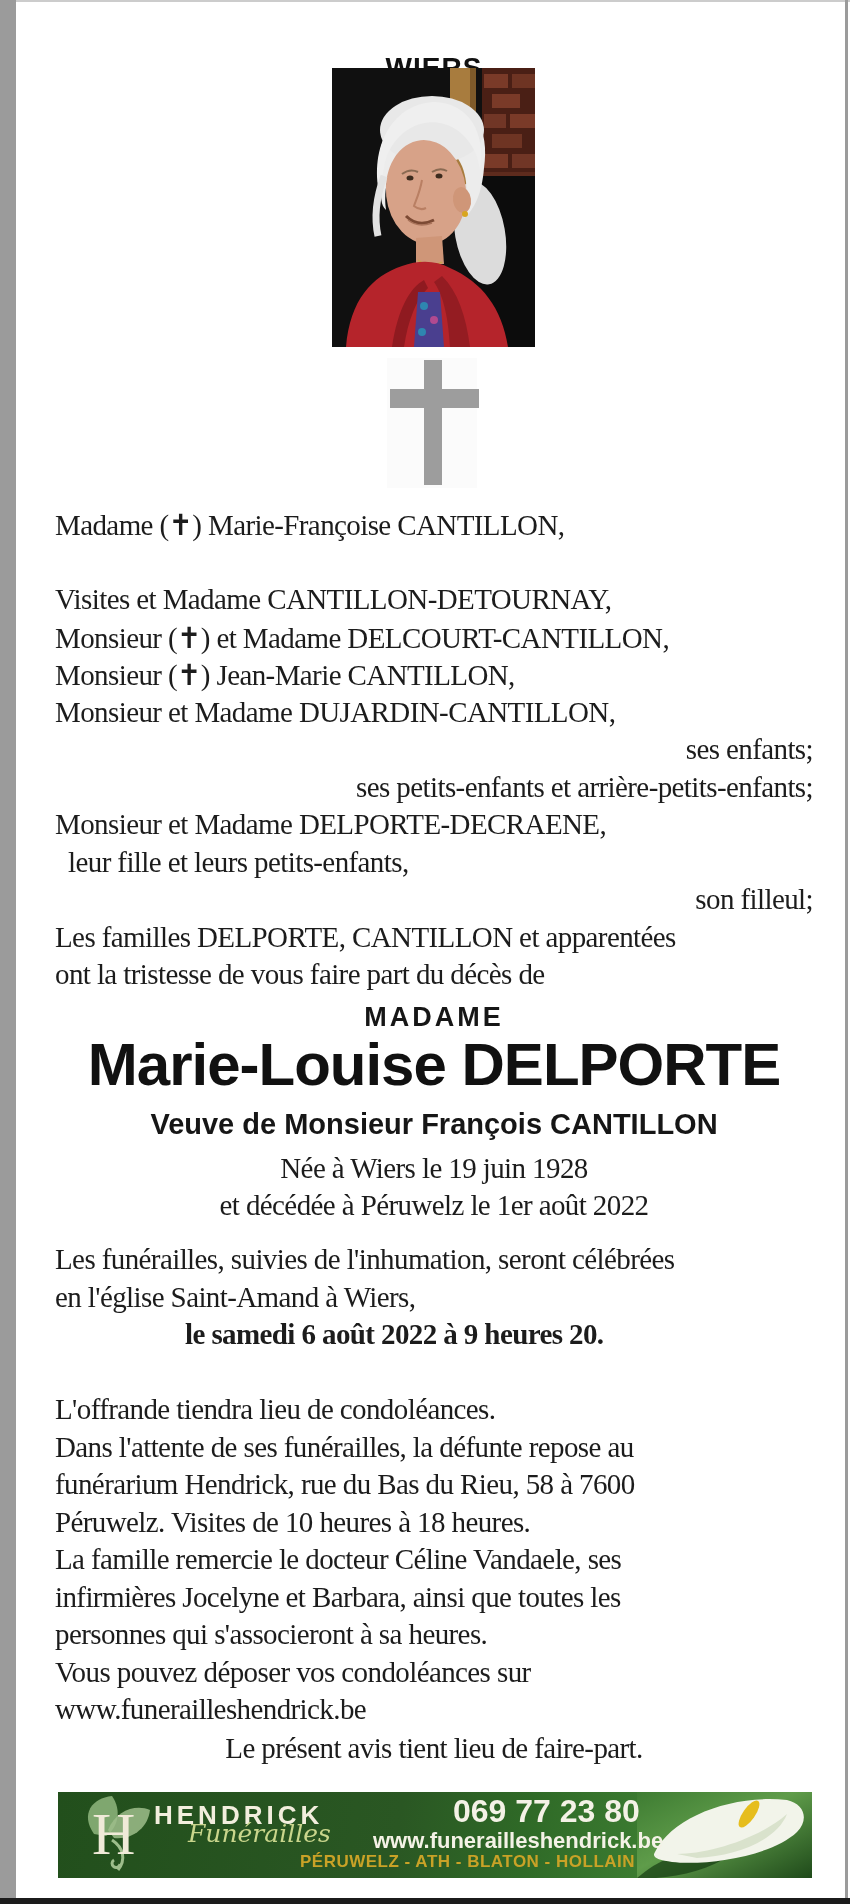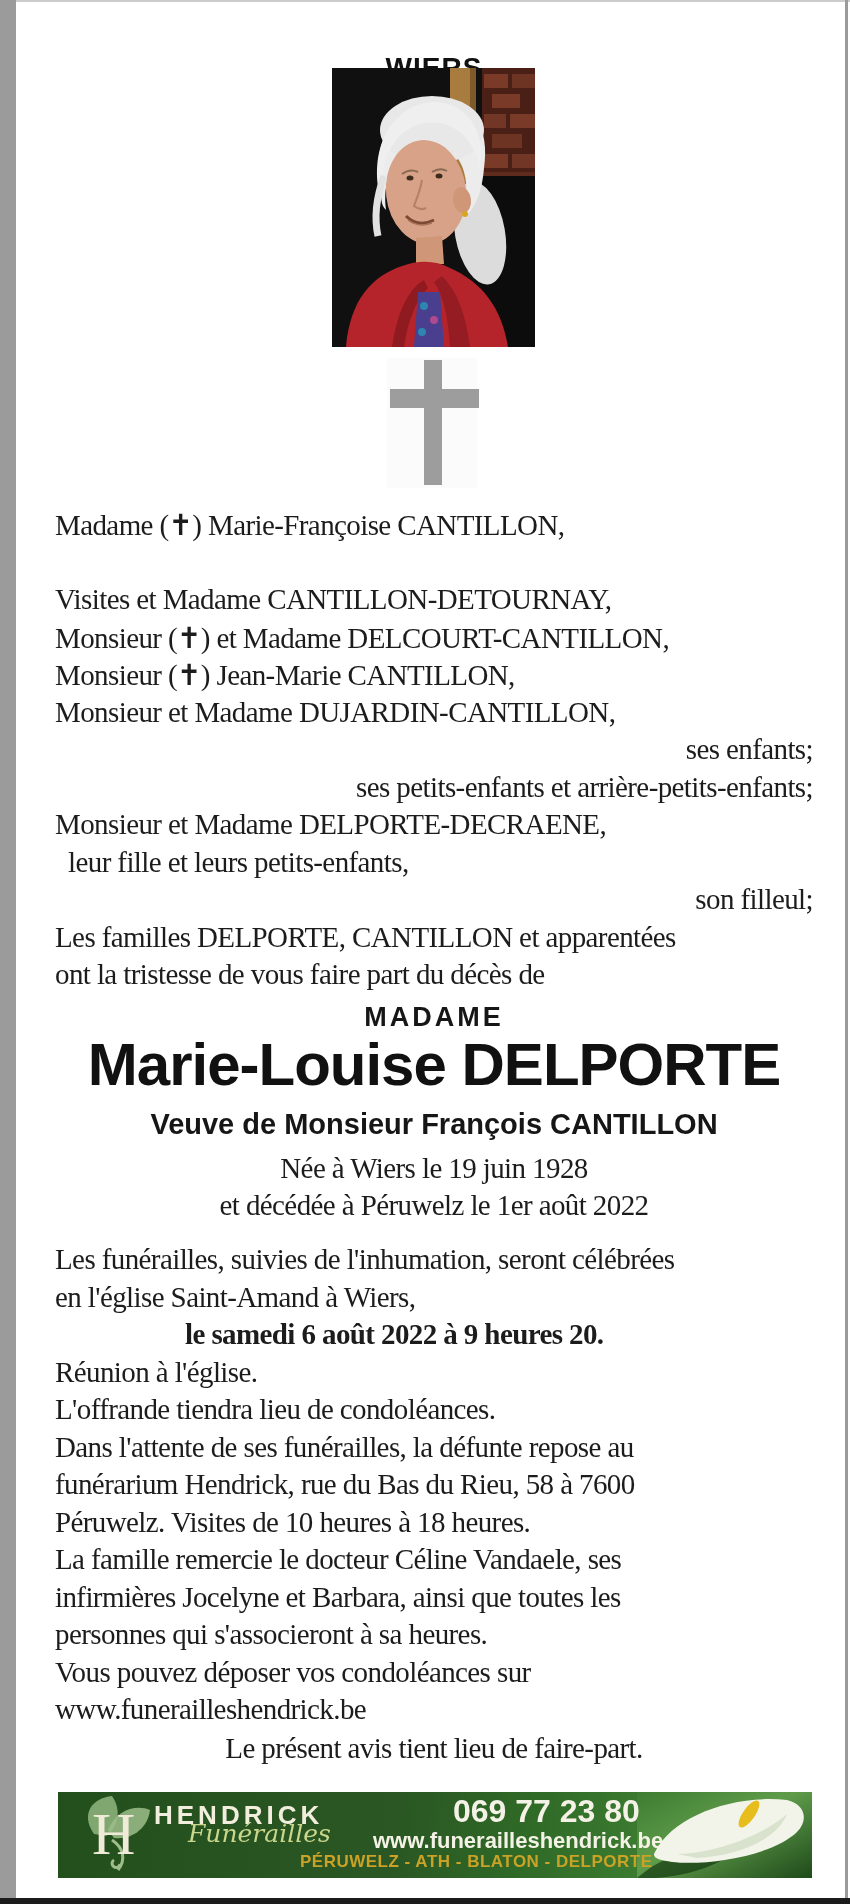--- a/index.html
+++ b/index.html
@@ -131,21 +131,20 @@
 
   <div class="ctr madame">MADAME</div>
   <div class="ctr bigname">Marie-Louise DELPORTE</div>
   <div class="ctr widow">Veuve de Monsieur François CANTILLON</div>
   <div class="ctr born">Née à Wiers le 19 juin 1928</div>
   <div class="ctr died">et décédée à Péruwelz le 1er août 2022</div>
 
   <div class="al" style="top:1243px">Les funérailles, suivies de l'inhumation, seront célébrées</div>
   <div class="al" style="top:1281px">en l'église Saint-Amand à Wiers,</div>
   <div class="al boldline" style="top:1318px">le samedi 6 août 2022 à 9 heures 20.</div>
-  <div class="al" style="top:1356px">Réunion à l'église.</div>
   <div class="al" style="top:1393px">L'offrande tiendra lieu de condoléances.</div>
   <div class="al" style="top:1431px">Dans l'attente de ses funérailles, la défunte repose au</div>
   <div class="al" style="top:1468px">funérarium Hendrick, rue du Bas du Rieu, 58 à 7600</div>
   <div class="al" style="top:1506px">Péruwelz. Visites de 10 heures à 18 heures.</div>
   <div class="al" style="top:1543px">La famille remercie le docteur Céline Vandaele, ses</div>
   <div class="al" style="top:1581px">infirmières Jocelyne et Barbara, ainsi que toutes les</div>
   <div class="al" style="top:1618px">personnes qui s'associeront à sa heures.</div>
   <div class="al" style="top:1656px">Vous pouvez déposer vos condoléances sur</div>
   <div class="al" style="top:1693px">www.funerailleshendrick.be</div>
 
@@ -171,15 +170,15 @@
         <path d="M30,40 C16,20 28,4 48,2 C58,16 54,34 42,42 Z" fill="#8ab079" opacity="0.9"></path>
         <path d="M44,36 C52,16 72,10 86,16 C84,34 68,46 50,44 Z" fill="#9dbd8b" opacity="0.85"></path>
         <path d="M48,46 C60,54 62,66 54,76 M50,66 a4,4 0 1,0 6,4" stroke="#9dbd8b" stroke-width="3" fill="none"></path>
       </svg>
       <div class="hletter">H</div>
     </div>
     <div class="brand">HENDRICK</div>
     <div class="brand-sub">Funérailles</div>
     <div class="phone">069 77 23 80</div>
     <div class="website">www.funerailleshendrick.be</div>
-    <div class="locations">PÉRUWELZ - ATH - BLATON - DELPORTE</div>
+    <div class="locations">PÉRUWELZ - ATH - BLATON - HOLLAIN</div>
   </div>
 </div>
 
 </body></html>

